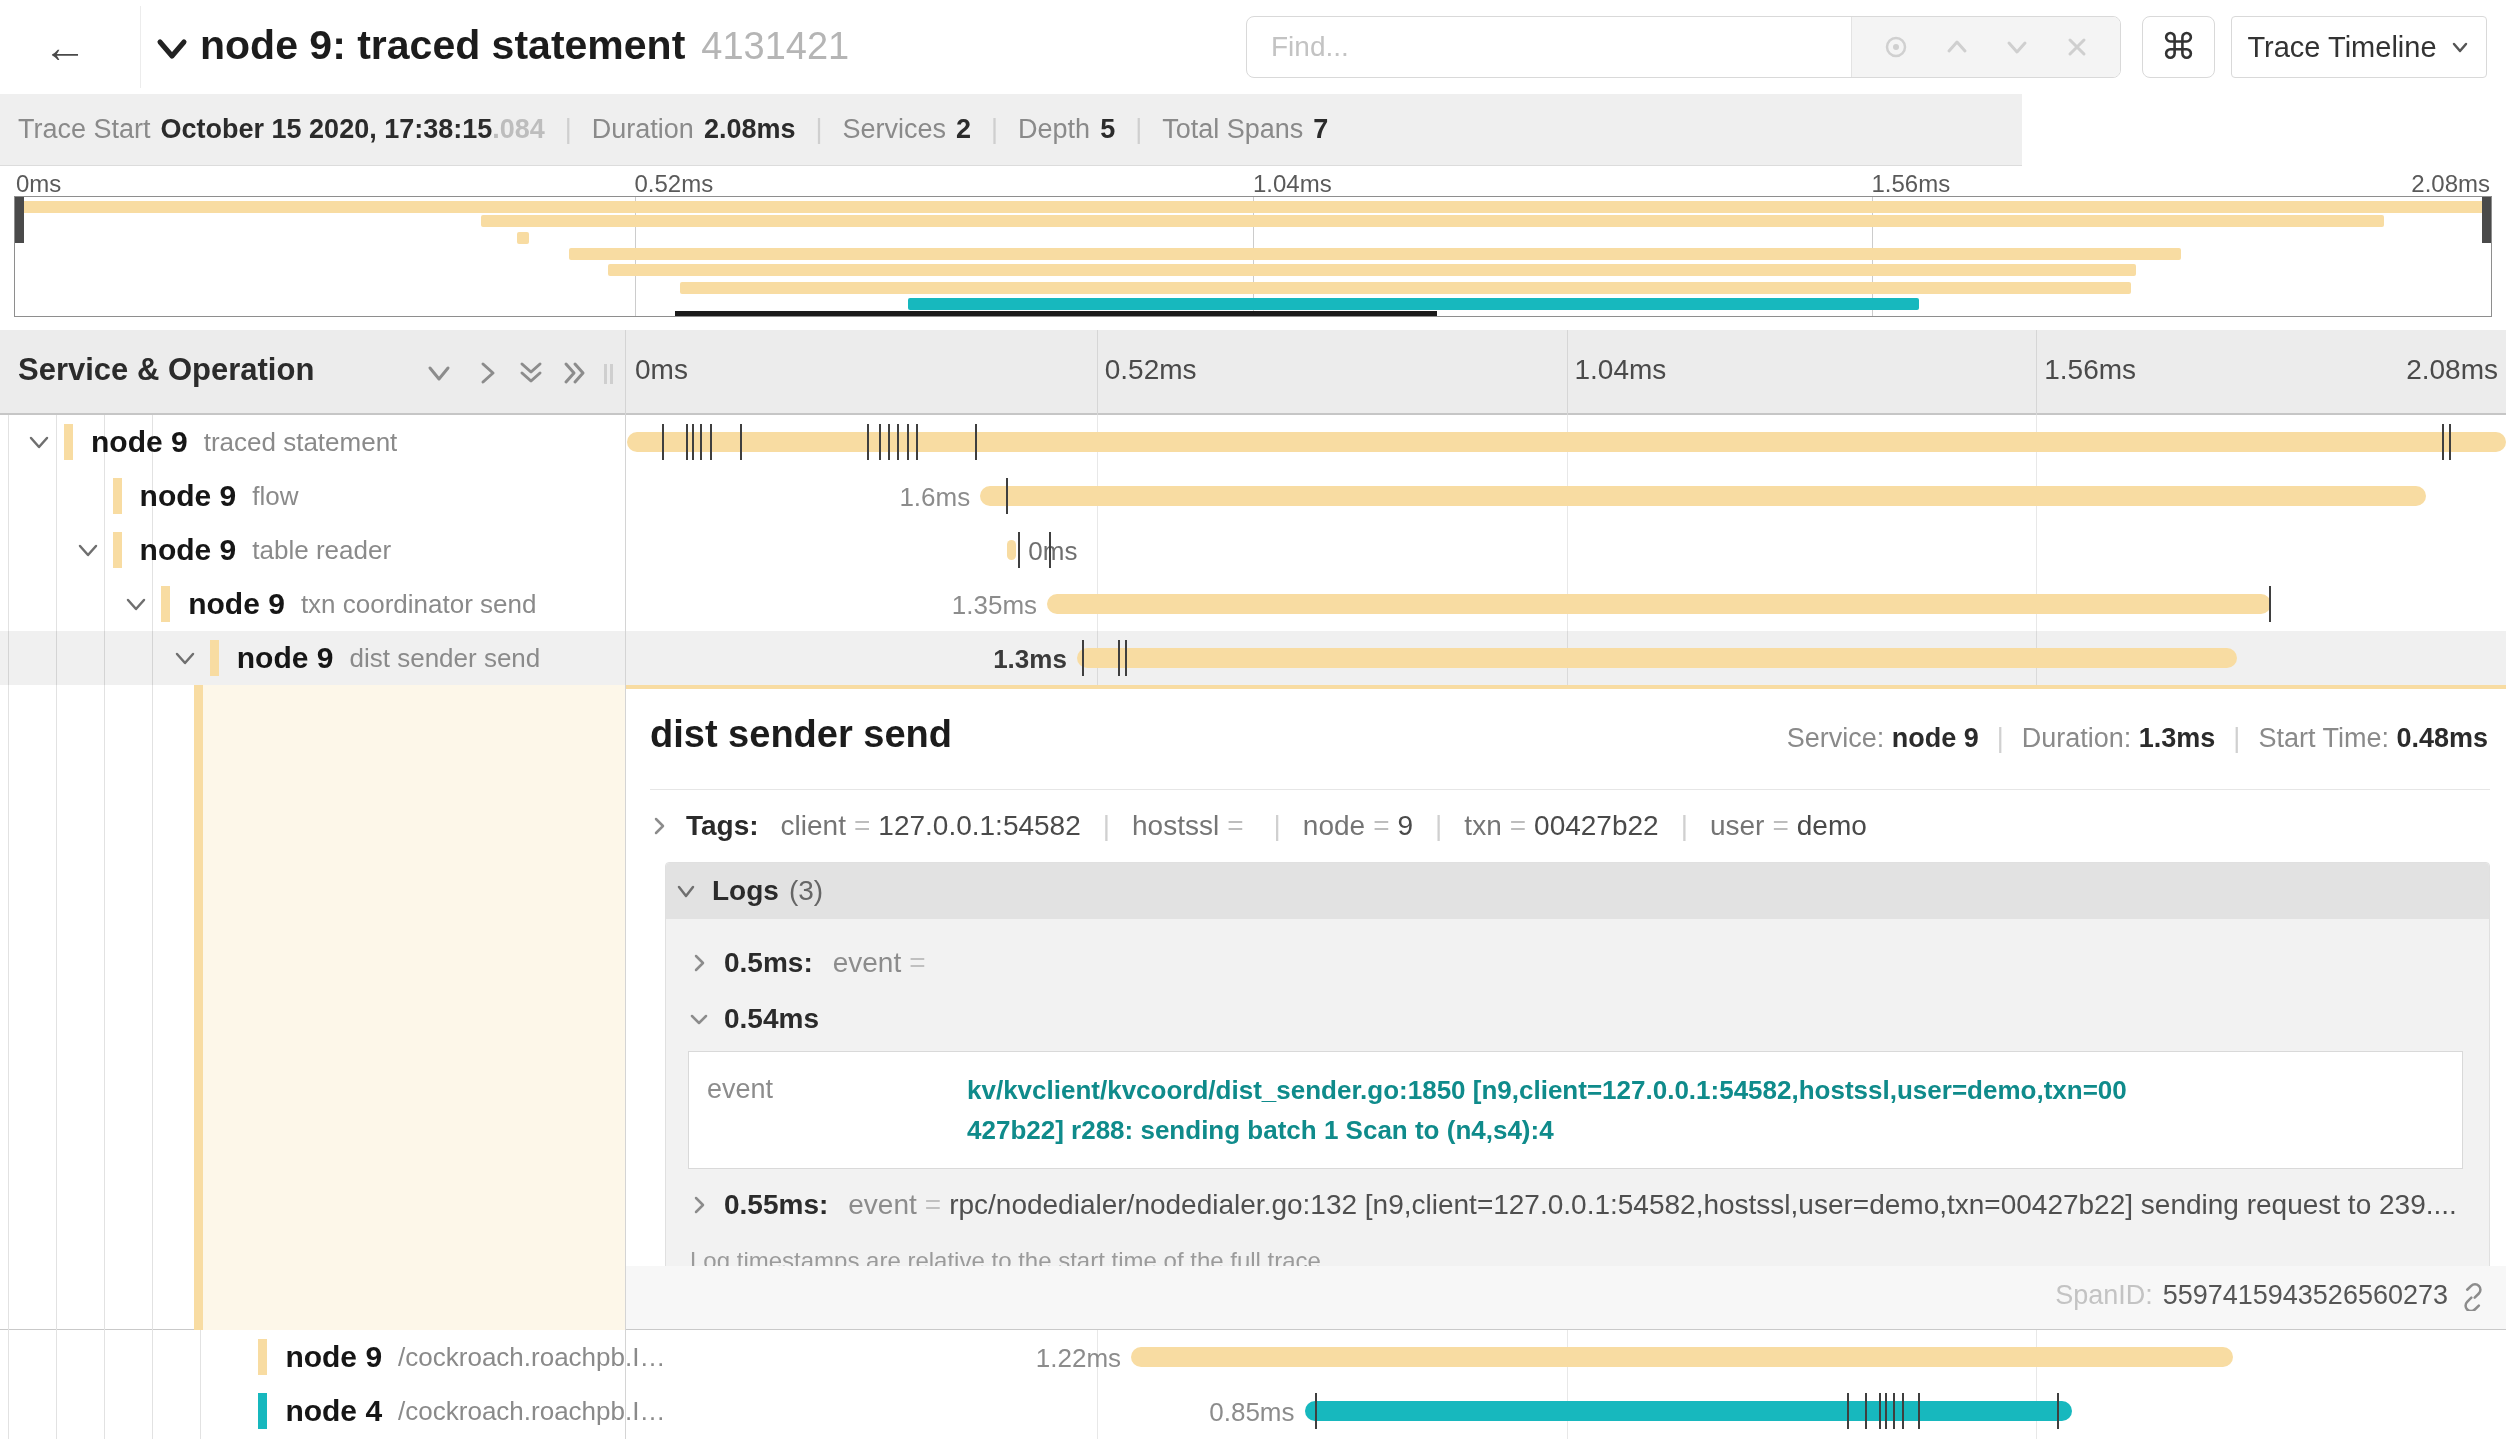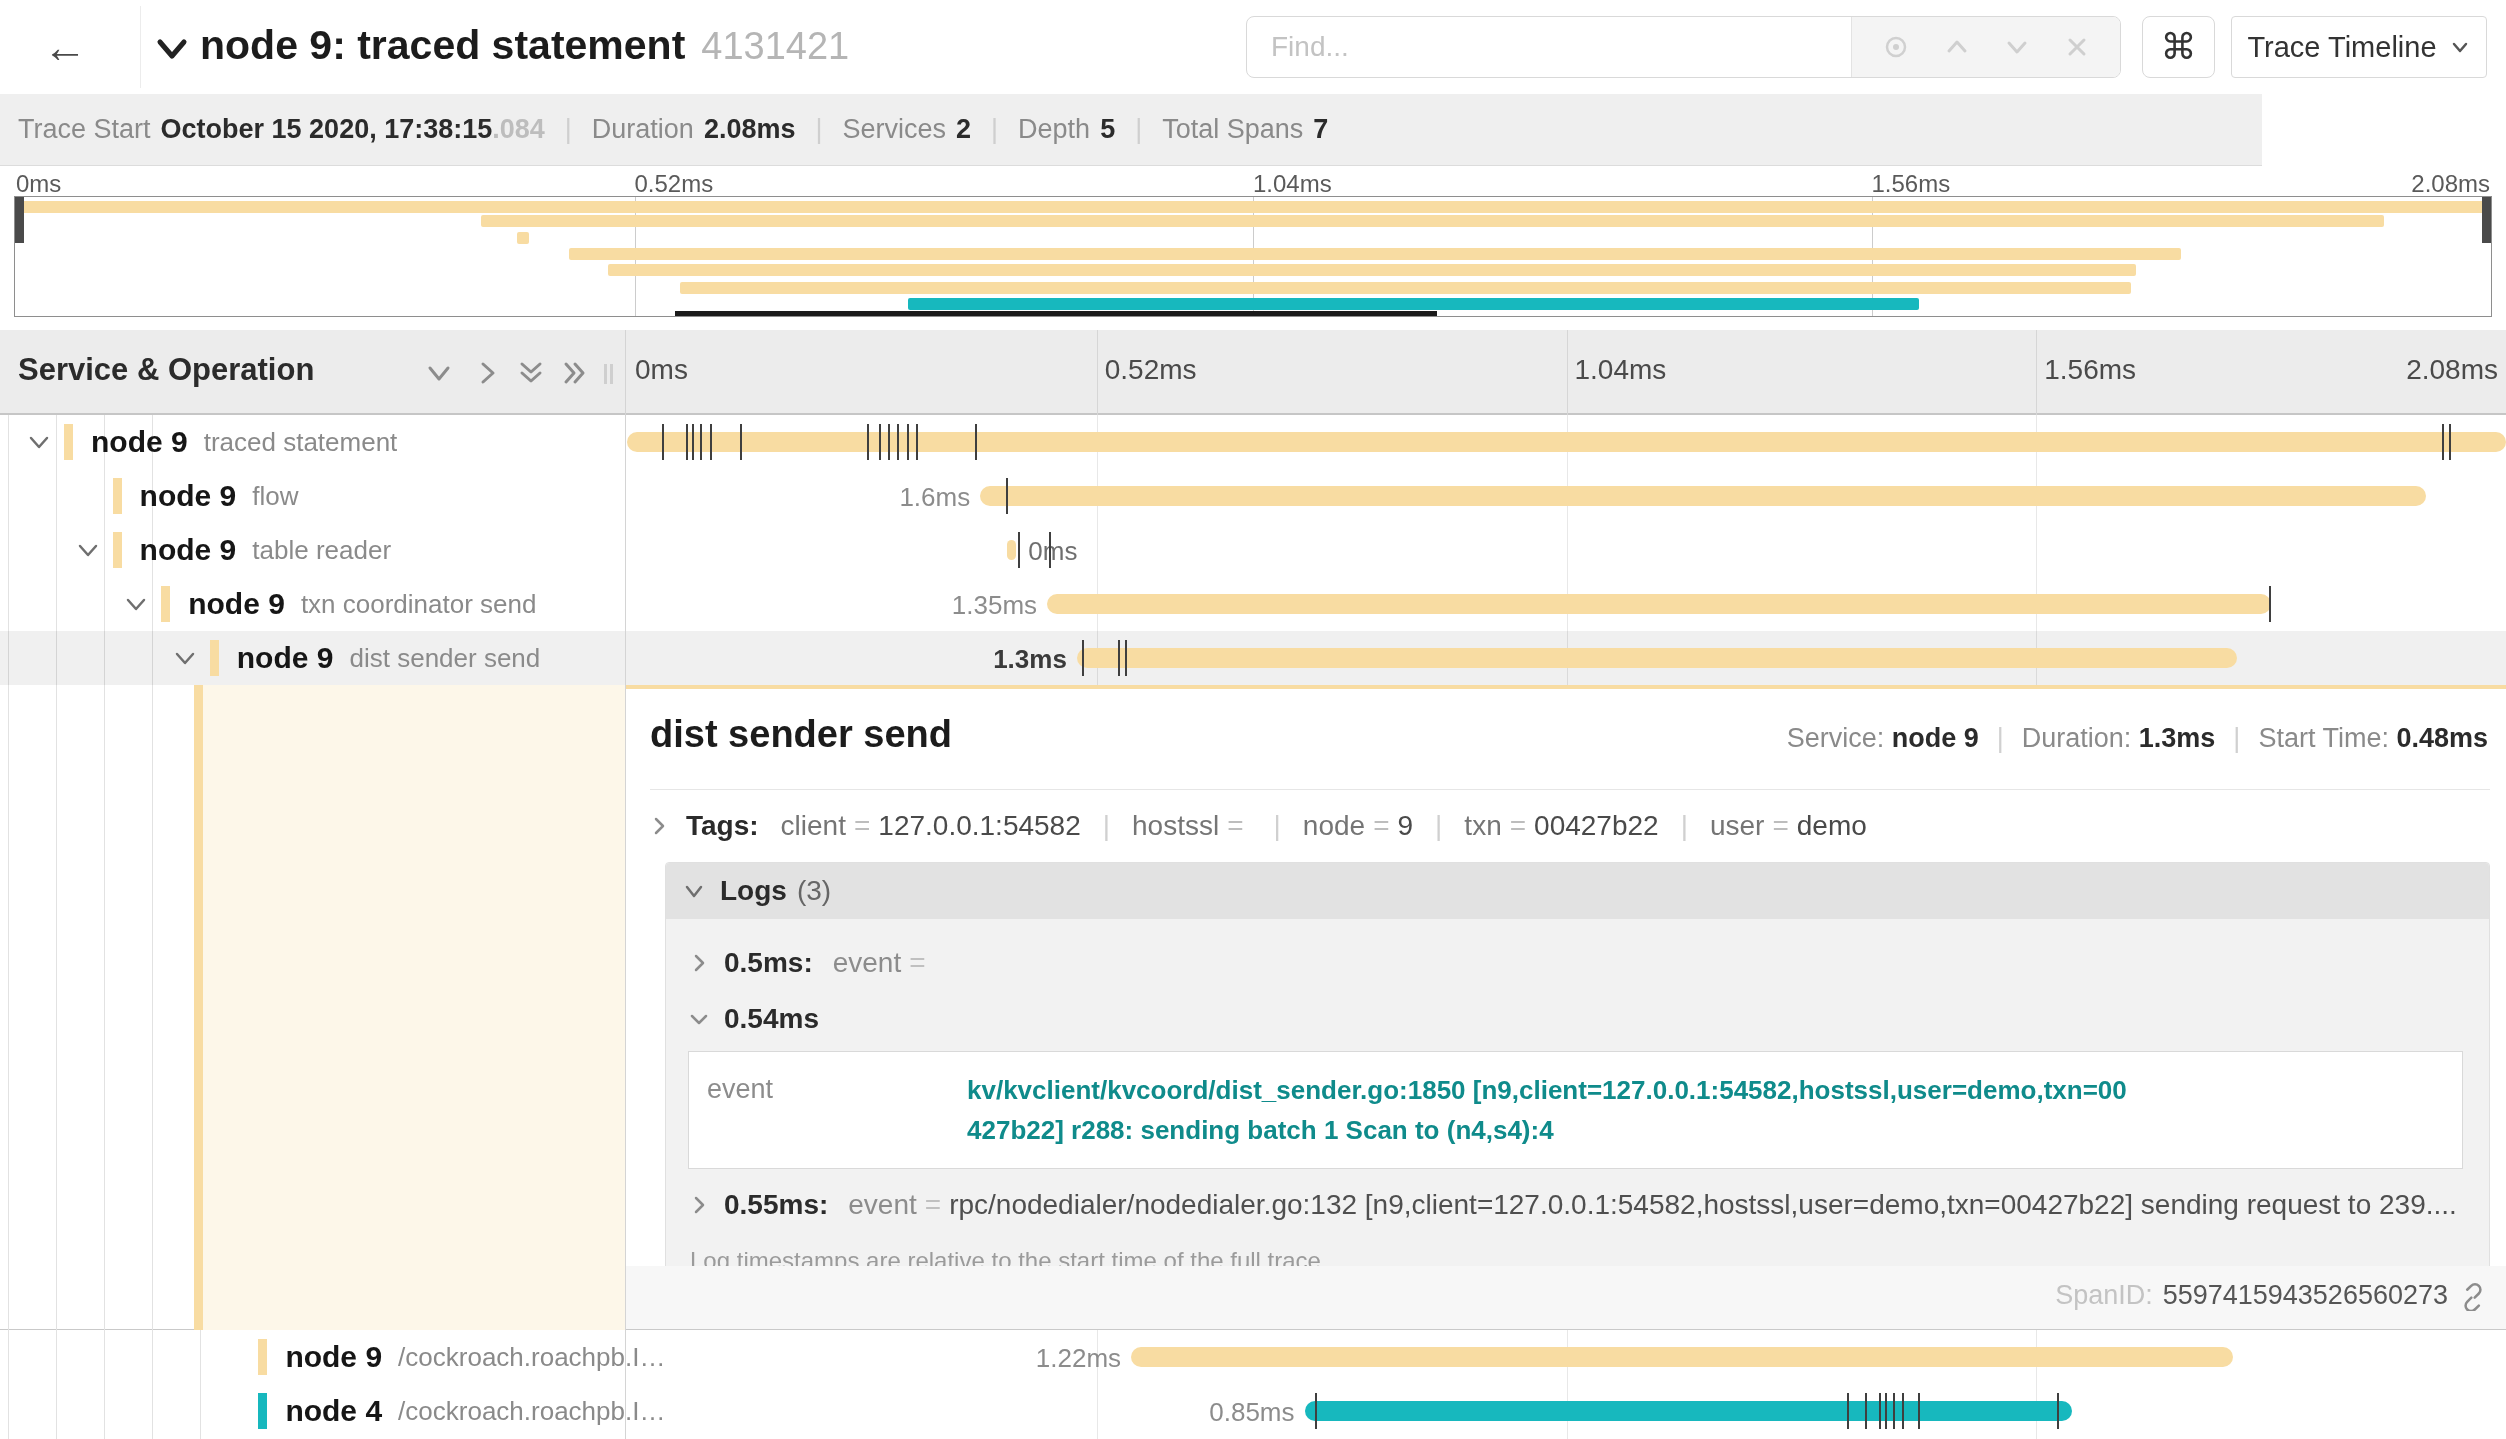--- a/index.html
+++ b/index.html
@@ -22,21 +22,21 @@
   .find-input::placeholder{color:#c3c3c3;}
   .find-suffix{width:240px;background:#f4f4f4;border-left:1px solid #e3e3e3;display:flex;
                align-items:center;justify-content:space-around;padding:0 14px;}
   .kbd-btn{position:absolute;left:2142px;top:16px;width:73px;height:62px;border:1px solid #d9d9d9;border-radius:8px;
            background:#fff;font-size:36px;color:#333;text-align:center;line-height:60px;cursor:pointer;box-sizing:border-box;}
   .view-btn{position:absolute;left:2231px;top:16px;width:256px;height:62px;border:1px solid #d9d9d9;border-radius:4px;
             background:#fff;font-size:29px;color:#333;box-sizing:border-box;display:flex;align-items:center;
             justify-content:center;gap:12px;cursor:pointer;white-space:nowrap;}
 
   
-  .summary{position:absolute;left:0;top:94px;width:2262px;height:72px;background:#efefef;
+  .summary{position:absolute;left:0;top:94px;width:2022px;height:72px;background:#efefef;
            border-bottom:1px solid #dcdcdc;box-sizing:border-box;display:flex;align-items:center;
            padding-left:18px;font-size:27px;color:#8a8a8a;white-space:nowrap;}
   .summary .lbl{color:#8a8a8a;}
   .summary .val{color:#2b2b2b;font-weight:bold;margin-left:10px;}
   .summary .sfx{color:#bdbdbd;font-weight:bold;}
   .summary .sep{color:#cfcfcf;margin:0 20px;font-weight:normal;}
 
   
   .mini-label{position:absolute;top:170px;font-size:24px;color:#5a5a5a;white-space:nowrap;}
   .mini-canvas{position:absolute;left:14px;top:196px;width:2478px;height:121px;border:1px solid #8e8e8e;
@@ -91,21 +91,21 @@
   .tags-row .caret{color:#8c8c8c;margin-right:16px;}
   .tags-row .tags-label{font-weight:bold;color:#2b2b2b;margin-right:22px;}
   .tag-key{color:#757575;}
   .tag-eq{color:#bdbdbd;margin:0 8px;}
   .tag-val{color:#4a4a4a;}
   .tag-sep{color:#d0d0d0;margin:0 22px;}
 
   .logs-box{position:absolute;left:665px;top:177px;width:1825px;background:#f2f2f2;
             border:1px solid #e0e0e0;border-radius:4px;box-sizing:border-box;}
   .logs-header{height:56px;background:#e2e2e2;border-radius:4px 4px 0 0;display:flex;align-items:center;
-               padding-left:16px;font-size:28px;cursor:pointer;}
+               padding-left:8px;font-size:28px;cursor:pointer;}
   .logs-header .caret{color:#6f6f6f;margin-right:14px;}
   .logs-title{font-weight:bold;color:#2b2b2b;margin-right:10px;}
   .logs-count{color:#666;}
   .logs-body{padding:18px 12px 6px 12px;}
   .log-row{display:flex;align-items:center;font-size:28px;height:52px;white-space:nowrap;overflow:hidden;cursor:pointer;}
   .log-row .caret{color:#8c8c8c;margin:0 14px 0 10px;flex:0 0 auto;}
   .log-time{font-weight:bold;color:#2b2b2b;margin-right:20px;flex:0 0 auto;}
   .log-key{color:#8c8c8c;flex:0 0 auto;}
   .log-eq{color:#c0c0c0;margin:0 8px;flex:0 0 auto;}
   .log-val{color:#4f4f4f;overflow:hidden;text-overflow:ellipsis;}

